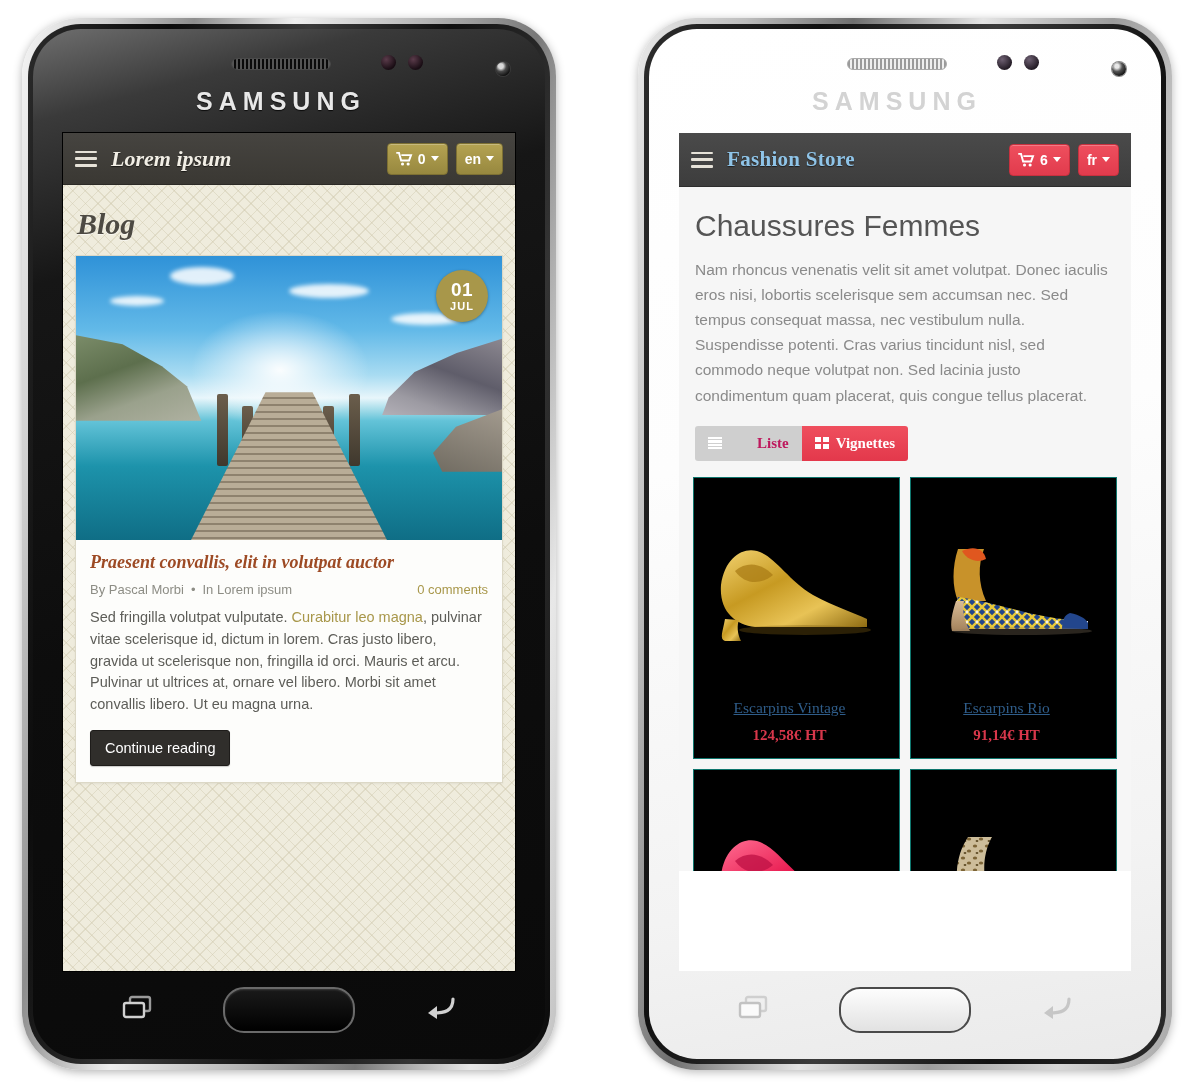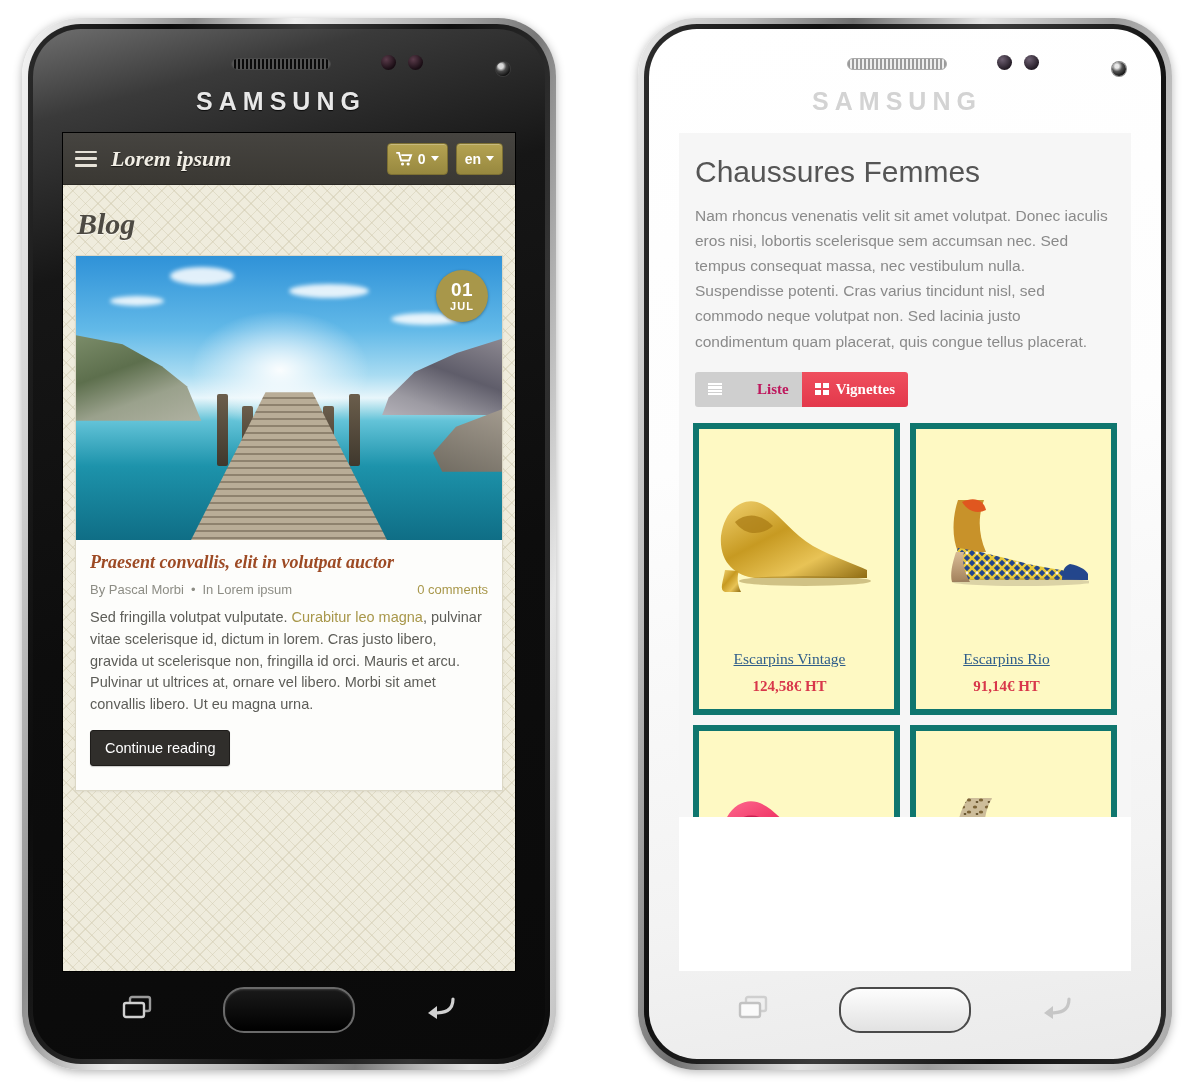--- a/index.html
+++ b/index.html
@@ -133,21 +133,21 @@
   .post{margin:0 12px 14px 12px;background:#fdfdfb;border:1px solid #dcd8c6;box-shadow:0 1px 2px rgba(0,0,0,.06);}
   .post-img{position:relative;height:284px;overflow:hidden;}
   .post-img.short{height:195px;}
   .date-badge{
     position:absolute;right:14px;top:14px;width:52px;height:52px;border-radius:50%;
     background:#a8974a;color:#fff;display:flex;flex-direction:column;align-items:center;
     justify-content:center;line-height:1;box-shadow:0 1px 3px rgba(0,0,0,.35);
   }
   .date-badge .d{font-size:19px;font-weight:bold;letter-spacing:.5px;}
   .date-badge .m{font-size:11px;font-weight:bold;letter-spacing:1px;margin-top:2px;}
-  .post-inner{padding:12px 14px 24px 14px;}
+  .post-inner{padding:12px 14px 16px 14px;}
   .post-h{
     font-family:"Liberation Serif", serif;font-style:italic;font-weight:bold;
     font-size:18px;color:#9d4a24;margin:0 0 9px 0;
   }
   .post-meta{display:flex;font-size:13px;color:#8d8d85;margin-bottom:10px;}
   .post-meta .sep{margin:0 7px;}
   .post-meta .cmt{margin-left:auto;color:#a8974a;}
   .post-text{font-size:14.5px;line-height:1.5;color:#5d5d58;margin:0 0 14px 0;}
   .post-text a{color:#a8974a;text-decoration:none;}
   .btn-dark{
@@ -217,21 +217,21 @@
     display:flex;align-items:center;gap:7px;font-size:15px;font-weight:bold;
     padding:9px 13px;color:#fff;cursor:pointer;font-family:"Liberation Serif",serif;
   }
   .vt.list{background:#cfcfcf;color:#be185d;border-radius:3px 0 0 3px;gap:35px;}
   .vt.grid{background:linear-gradient(#ef4f5e,#e3384b);border-radius:0 3px 3px 0;}
   .ic-list{width:14px;height:12px;display:flex;flex-direction:column;justify-content:space-between;}
   .ic-list i{display:block;height:2.2px;background:#fff;}
   .ic-grid{width:14px;height:12px;display:grid;grid-template-columns:1fr 1fr;grid-template-rows:1fr 1fr;gap:2px;}
   .ic-grid i{background:#fff;display:block;}
   .prod-grid{display:grid;grid-template-columns:1fr 1fr;gap:10px;padding:0 14px;}
-  .prod{background:#fef9c3;border:6px solid #0f766e;padding:12px 22px 14px 8px;text-align:center;box-sizing:border-box;}
+  .prod{background:#000000;border:1px solid #0f766e;padding:12px 22px 14px 8px;text-align:center;box-sizing:border-box;}
   .prod-img{height:195px;position:relative;overflow:hidden;}
   .prod-name{
     display:inline-block;font-size:15.5px;color:#2f5d8a;text-decoration:underline;
     margin:14px 0 10px 0;font-family:"Liberation Serif",serif;cursor:pointer;
   }
   .prod-price{font-size:15px;color:#d8374b;font-weight:bold;font-family:"Liberation Serif",serif;}
 
   
   .shoe{position:absolute;left:50%;top:50%;transform:translate(-50%,-50%);width:190px;height:120px;}
   .shoe svg{width:100%;height:100%;display:block;}
@@ -349,20 +349,43 @@
       <div class="top-hw">
         <div class="speaker"></div>
         <div class="sensor s1"></div>
         <div class="sensor s2"></div>
         <div class="frontcam"></div>
         <div class="samsung-logo">SAMSUNG</div>
       </div>
 
       <div class="screen">
 
+        <div class="shop-topbar">
+          <div class="burger">
+            <i></i>
+              <i></i>
+              <i></i>
+          </div>
+          <div class="brand-shop">Fashion Store</div>
+          <div class="topbar-right">
+            <div class="btn-red">
+              <svg class="cart-ico" viewBox="0 0 20 17">
+                <path d="M0 1h3.3l2.6 9.4h9.6l2.4-6.6H6.2" fill="none" stroke="#fff" stroke-width="2.4"></path>
+                <circle cx="7.6" cy="14.6" r="1.9" fill="#fff"></circle>
+                <circle cx="14.4" cy="14.6" r="1.9" fill="#fff"></circle>
+              </svg>
+              <span>6</span>
+              <span class="caret"></span>
+            </div>
+            <div class="btn-red">
+              <span>fr</span>
+              <span class="caret"></span>
+            </div>
+          </div>
+        </div>
 
         <div class="shop-body">
           <h1 class="shop-h1">Chaussures Femmes</h1>
           <p class="shop-p">Nam rhoncus venenatis velit sit amet volutpat. Donec iaculis eros nisi, lobortis scelerisque sem accumsan nec. Sed tempus consequat massa, nec vestibulum nulla. Suspendisse potenti. Cras varius tincidunt nisl, sed commodo neque volutpat non. Sed lacinia justo condimentum quam placerat, quis congue tellus placerat.</p>
 
           <div class="view-toggle">
             <div class="vt list">
               <span class="ic-list">
                   <i></i>
                   <i></i>

